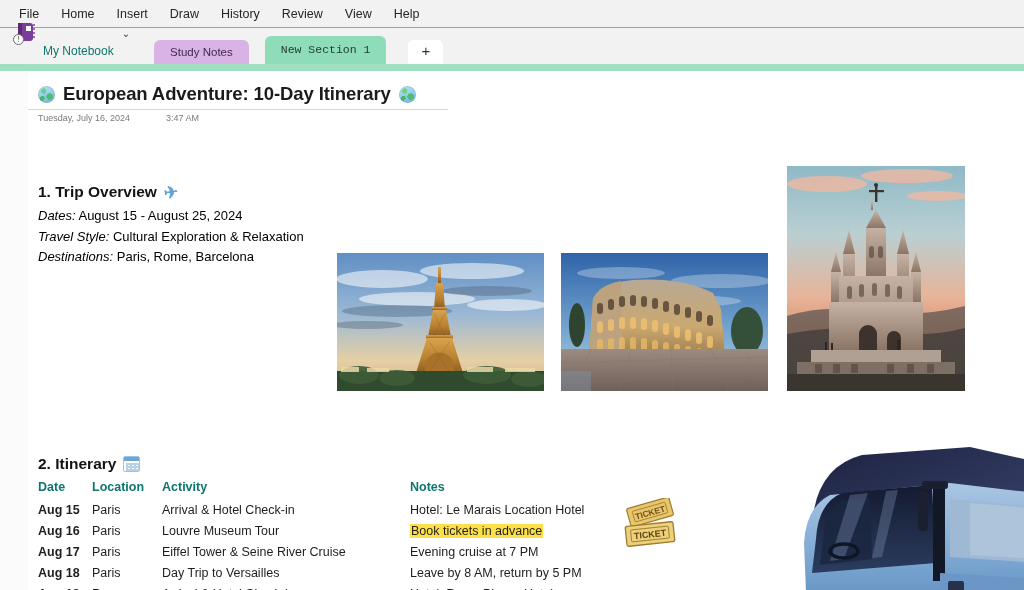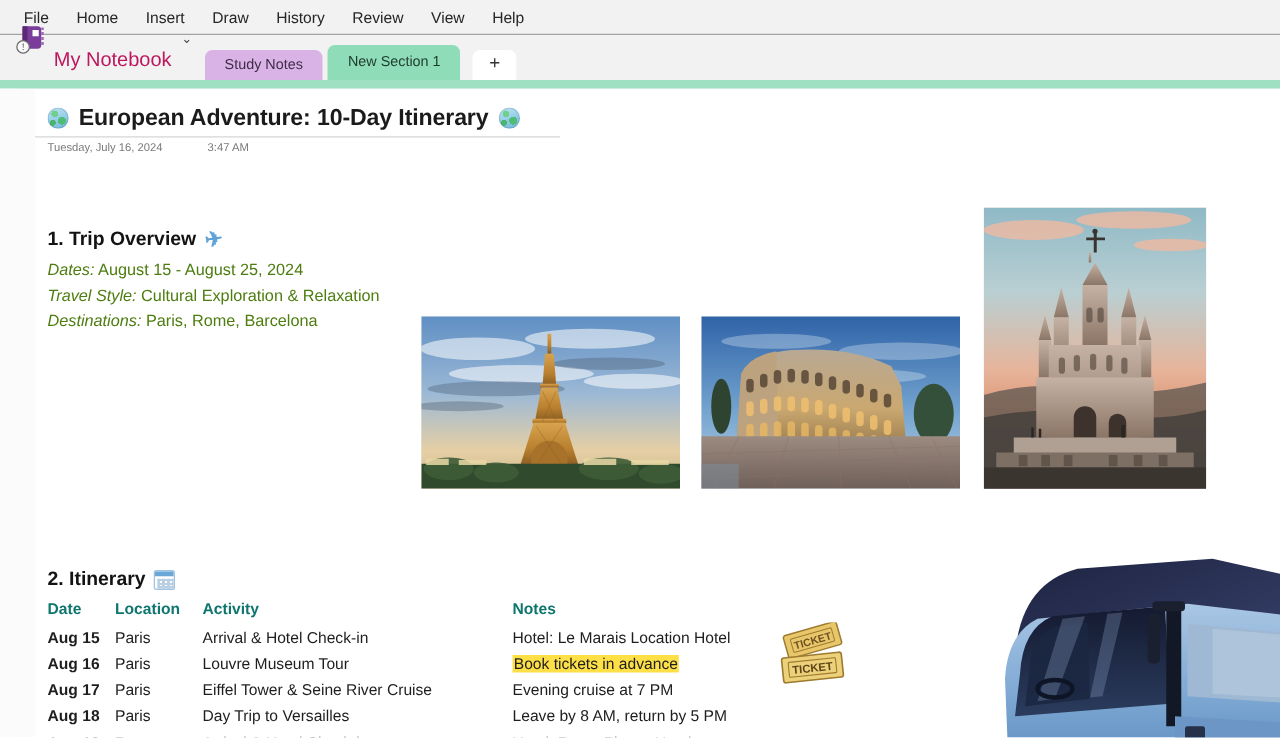--- a/index.html
+++ b/index.html
@@ -71,42 +71,42 @@
     position: absolute; left: -1px; bottom: -1px;
     width: 11px; height: 11px;
     border: 1px solid #6b6b6b;
     border-radius: 50%;
     background: #fafafa;
     font-size: 8px; line-height: 9px;
     text-align: center; color: #4a4a4a;
     font-family: "Liberation Serif", serif;
   }
   .nb-name {
-    font-size: 16px;
-    color: #be185d;
+    font-size: 12px;
+    color: #0f766e;
     white-space: nowrap;
     margin-top: 36px;
   }
   .nb-chev {
     font-size: 10px; color: #404040;
     margin-left: 1px;
   }
 
-  .tabs { display: flex; align-items: flex-end; gap: 4px; }
+  .tabs { display: flex; align-items: flex-end; gap: 16px; margin-left: 14px; }
   .tab {
     height: 24px;
     padding: 0 16px;
     font-size: 11.5px;
     line-height: 24px;
     border-radius: 6px 6px 0 0;
     white-space: nowrap;
     position: relative;
   }
   .tab.study   { background: #d9b3e6; color: #3f2b49; }
-  .tab.active  { background: #8fdcb8; color: #1d3b2c; height: 28px; line-height: 28px; }
+  .tab.active  { background: #8fdcb8; color: #1d3b2c; height: 28px; line-height: 28px; font-family: Liberation Mono, monospace; }
   .tab.addtab  {
     background: #ffffff; color: #333;
     font-size: 15px; padding: 0 13px;
     height: 24px; line-height: 22px;
     margin-left: 6px; border-radius: 6px 6px 0 0;
   }
 
   
   .accentbar {
     height: 7px;
@@ -196,21 +196,21 @@
   .sec1 {
     position: absolute;
     left: 24px; top: 112px;
     width: 300px;
   }
   .sec-h {
     font-size: 15.5px; font-weight: bold; color: #131313;
     display: flex; align-items: center; gap: 7px;
     margin-bottom: 5px;
   }
-  .kv { font-size: 13px; color: #4d7c0f; line-height: 20.5px; white-space: nowrap; }
+  .kv { font-size: 13px; color: #000000; line-height: 20.5px; white-space: nowrap; }
   .kv b { font-style: italic; font-weight: normal; }
 
   
   .photo { position: absolute; overflow: hidden; background: #ddd; }
   .photo.eiffel    { left: 323px; top: 182px; width: 207px; height: 138px; }
   .photo.colosseum { left: 547px; top: 182px; width: 207px; height: 138px; }
   .photo.tibidabo  { left: 773px; top: 95px;  width: 178px; height: 225px; }
   .photo svg { display: block; width: 100%; height: 100%; }
 
   

